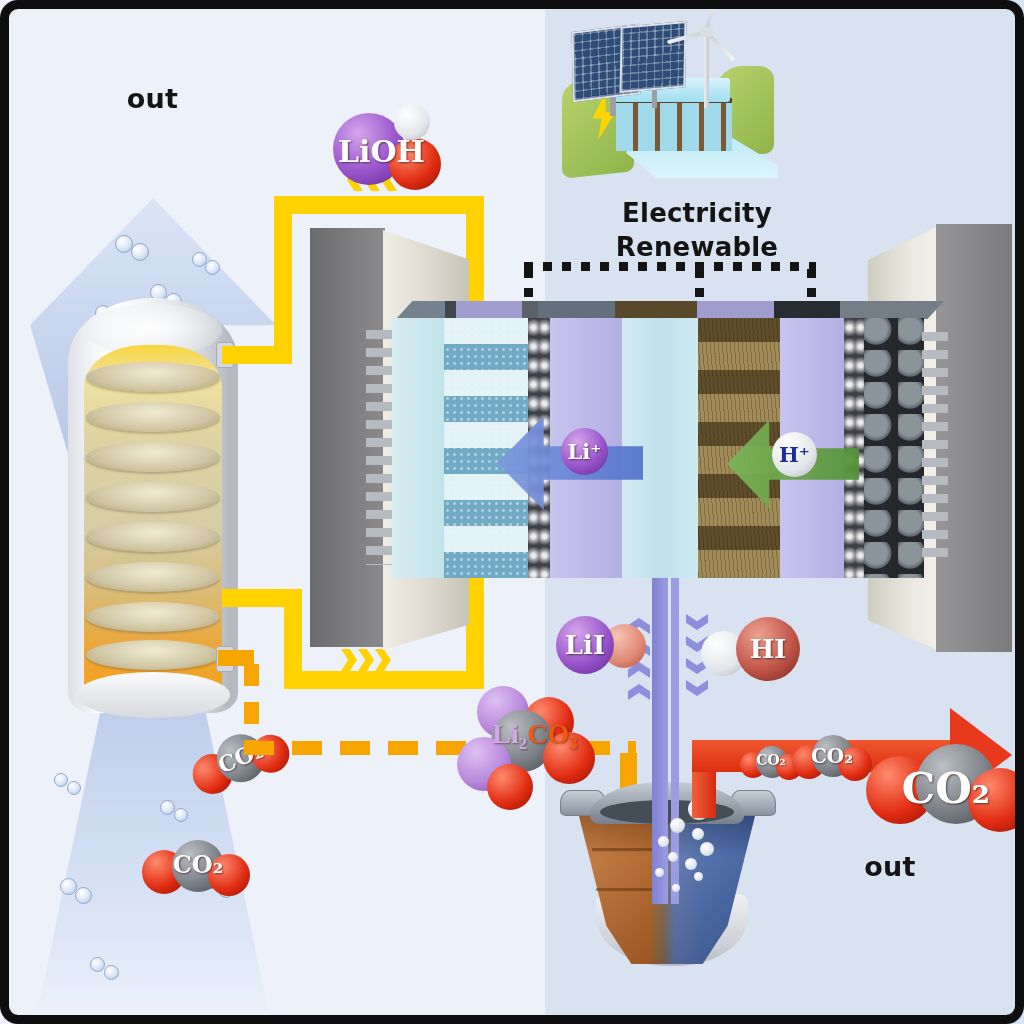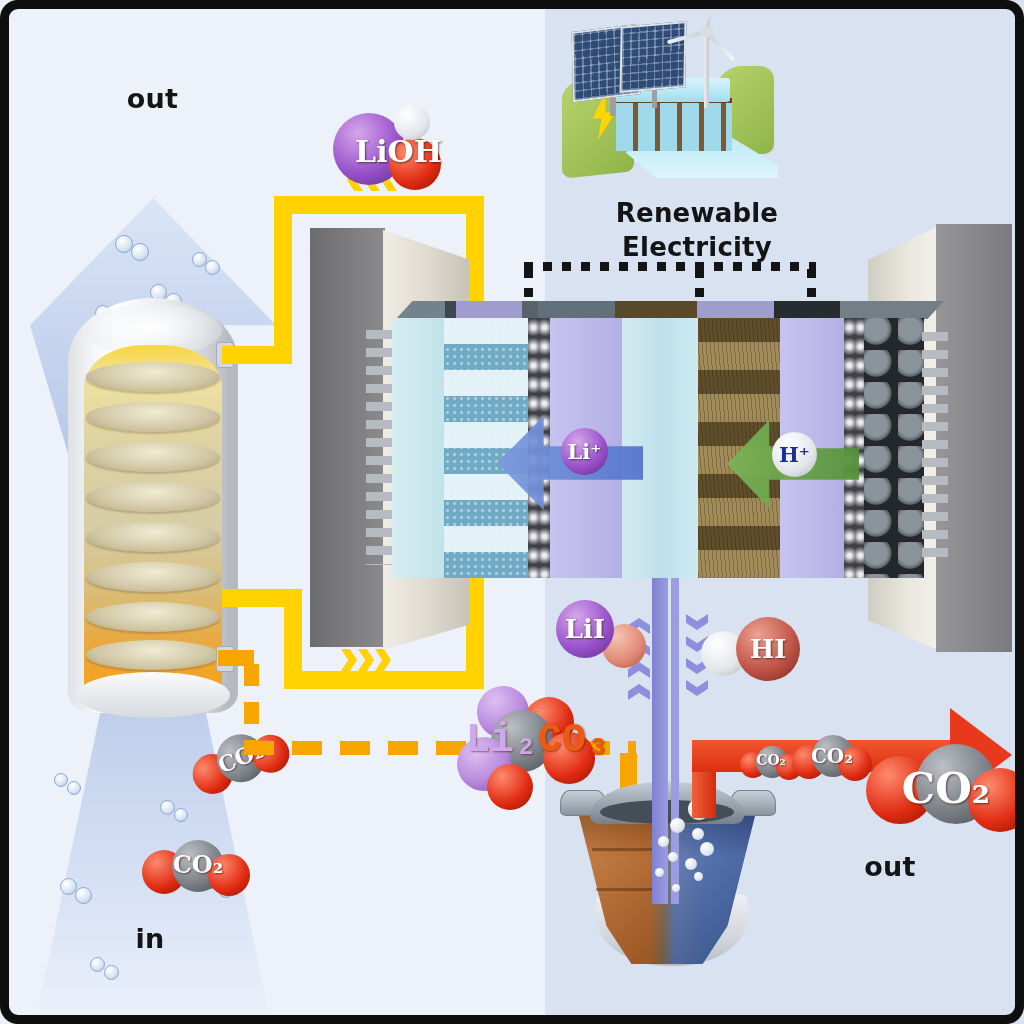--- a/index.html
+++ b/index.html
@@ -172,21 +172,20 @@
     <div class="abs sphere sp-red" style="left:62px;top:16px;width:38px;height:38px"></div>
     <div class="abs mol-t" style="left:0;top:14px;width:100%;text-align:center;font-size:22px">CO₂</div>
   </div>
   <div class="abs" style="left:142px;top:838px;width:112px;height:64px">
     <div class="abs sphere sp-red" style="left:0;top:12px;width:44px;height:44px"></div>
     <div class="abs sphere sp-gray" style="left:30px;top:2px;width:52px;height:52px"></div>
     <div class="abs sphere sp-red" style="left:66px;top:16px;width:42px;height:42px"></div>
     <div class="abs mol-t" style="left:0;top:12px;width:100%;text-align:center;font-size:24px">CO₂</div>
   </div>
   <div class="abs lbl" style="left:55px;top:922px;width:190px">
-    <div>in</div>
   </div>
 
   <div class="abs col-shell"></div>
   <div class="abs col-dome"></div>
   <div class="abs col-int"></div>
   <div class="abs tray" style="top:362px"></div>
   <div class="abs tray" style="top:402px"></div>
   <div class="abs tray" style="top:442px"></div>
   <div class="abs tray" style="top:482px"></div>
   <div class="abs tray" style="top:522px"></div>
@@ -231,22 +230,22 @@
     <div class="abs panel" style="left:620px;top:24px;width:62px;height:62px;transform:rotate(-5deg) skewX(-6deg)"></div>
     <div class="abs" style="left:660px;top:10px;width:100px;height:110px">
       <div class="abs" style="left:44px;top:22px;width:5px;height:76px;background:linear-gradient(90deg,#eceff2,#c3c8ce)"></div>
       <div class="abs blade" style="left:44px;top:-18px;transform:rotate(15deg)"></div>
       <div class="abs blade" style="left:44px;top:-18px;transform:rotate(135deg)"></div>
       <div class="abs blade" style="left:44px;top:-18px;transform:rotate(255deg)"></div>
       <div class="abs" style="left:40px;top:17px;width:13px;height:10px;border-radius:4px;background:#dadee2"></div>
     </div>
   </div>
   <div class="abs lbl" style="left:597px;top:196px;width:200px;font-size:26px">
+    <div>Electricity</div>
     <div>Renewable</div>
-    <div>Electricity</div>
   </div>
 
   <div class="abs dot-h" style="left:524px;top:262px;width:292px;height:9px"></div>
   <div class="abs dot-v" style="left:524px;top:269px;width:9px;height:52px"></div>
   <div class="abs dot-v" style="left:695px;top:269px;width:9px;height:48px"></div>
   <div class="abs dot-v" style="left:807px;top:269px;width:9px;height:52px"></div>
 
   <div class="abs plateL-side"></div>
   <div class="abs plateL-front"></div>
   <div class="abs plateR-front"></div>
@@ -272,21 +271,21 @@
     <span class="mol-t" style="font-size:21px">Li⁺</span>
   </div>
   <div class="abs arrow-left h-arrow"></div>
   <div class="abs sphere sp-white" style="left:772px;top:432px;width:45px;height:45px">
     <span class="mol-t" style="font-size:21px;color:#1b2e9b;text-shadow:none">H⁺</span>
   </div>
 
   <div class="abs sphere sp-purple" style="left:333px;top:113px;width:72px;height:72px"></div>
   <div class="abs sphere sp-red" style="left:389px;top:138px;width:52px;height:52px"></div>
   <div class="abs sphere sp-white" style="left:394px;top:104px;width:36px;height:36px"></div>
-  <div class="abs mol-t" style="left:338px;top:134px;width:104px;text-align:right;font-size:30px">LiOH</div>
+  <div class="abs mol-t" style="left:338px;top:134px;width:104px;text-align:left;font-size:30px">LiOH</div>
 
   <div class="abs v-shell"></div>
   <div class="abs v-bucket"></div>
   <div class="abs shelf" style="left:592px;top:848px;width:72px;height:3px"></div>
   <div class="abs shelf" style="left:596px;top:888px;width:62px;height:3px"></div>
   <div class="abs v-ear" style="left:560px;top:790px"></div>
   <div class="abs v-ear" style="left:730px;top:790px"></div>
   <div class="abs v-lid"></div>
   <div class="abs v-lid-in"></div>
 
@@ -332,35 +331,35 @@
     <div class="abs sphere sp-red" style="left:0;top:18px;width:68px;height:68px"></div>
     <div class="abs sphere sp-gray" style="left:50px;top:6px;width:80px;height:80px"></div>
     <div class="abs sphere sp-red" style="left:102px;top:30px;width:64px;height:64px"></div>
     <div class="abs mol-t" style="left:4px;top:26px;width:100%;text-align:center;font-size:42px">CO₂</div>
   </div>
   <div class="abs lbl" style="left:795px;top:850px;width:190px">
     <div>out</div>
   </div>
 
   <div class="abs sphere sp-salmon" style="left:602px;top:624px;width:44px;height:44px"></div>
-  <div class="abs sphere sp-purple" style="left:556px;top:600px;width:58px;height:58px">
+  <div class="abs sphere sp-purple" style="left:556px;top:616px;width:58px;height:58px">
     <span class="mol-t" style="font-size:26px">LiI</span>
   </div>
 
   <div class="abs sphere sp-white" style="left:701px;top:631px;width:45px;height:45px"></div>
   <div class="abs sphere sp-darkred" style="left:736px;top:617px;width:64px;height:64px">
     <span class="mol-t" style="font-size:26px">HI</span>
   </div>
 
   <div class="abs">
     <div class="abs sphere sp-lav" style="left:477px;top:686px;width:52px;height:52px"></div>
     <div class="abs sphere sp-red" style="left:524px;top:697px;width:50px;height:50px"></div>
     <div class="abs sphere sp-gray" style="left:491px;top:710px;width:62px;height:62px"></div>
     <div class="abs sphere sp-lav" style="left:457px;top:737px;width:54px;height:54px"></div>
     <div class="abs sphere sp-red" style="left:543px;top:732px;width:52px;height:52px"></div>
     <div class="abs sphere sp-red" style="left:487px;top:764px;width:46px;height:46px"></div>
-    <div class="abs" style="left:460px;top:718px;width:150px;text-align:right;font-family:Liberation Mono, monospace;font-weight:bold;font-size:40px;text-shadow:1px 1px 2px rgba(80,25,0,.55)">
+    <div class="abs" style="left:460px;top:718px;width:150px;text-align:center;font-family:Liberation Serif, serif;font-weight:bold;font-size:28px;text-shadow:1px 1px 2px rgba(80,25,0,.55)">
       <span style="color:#cdaaef">Li₂</span><span style="color:#ee5a12">CO₃</span>
     </div>
   </div>
 
   <div class="abs frame-border"></div>
 </div>
 
 </body></html>

